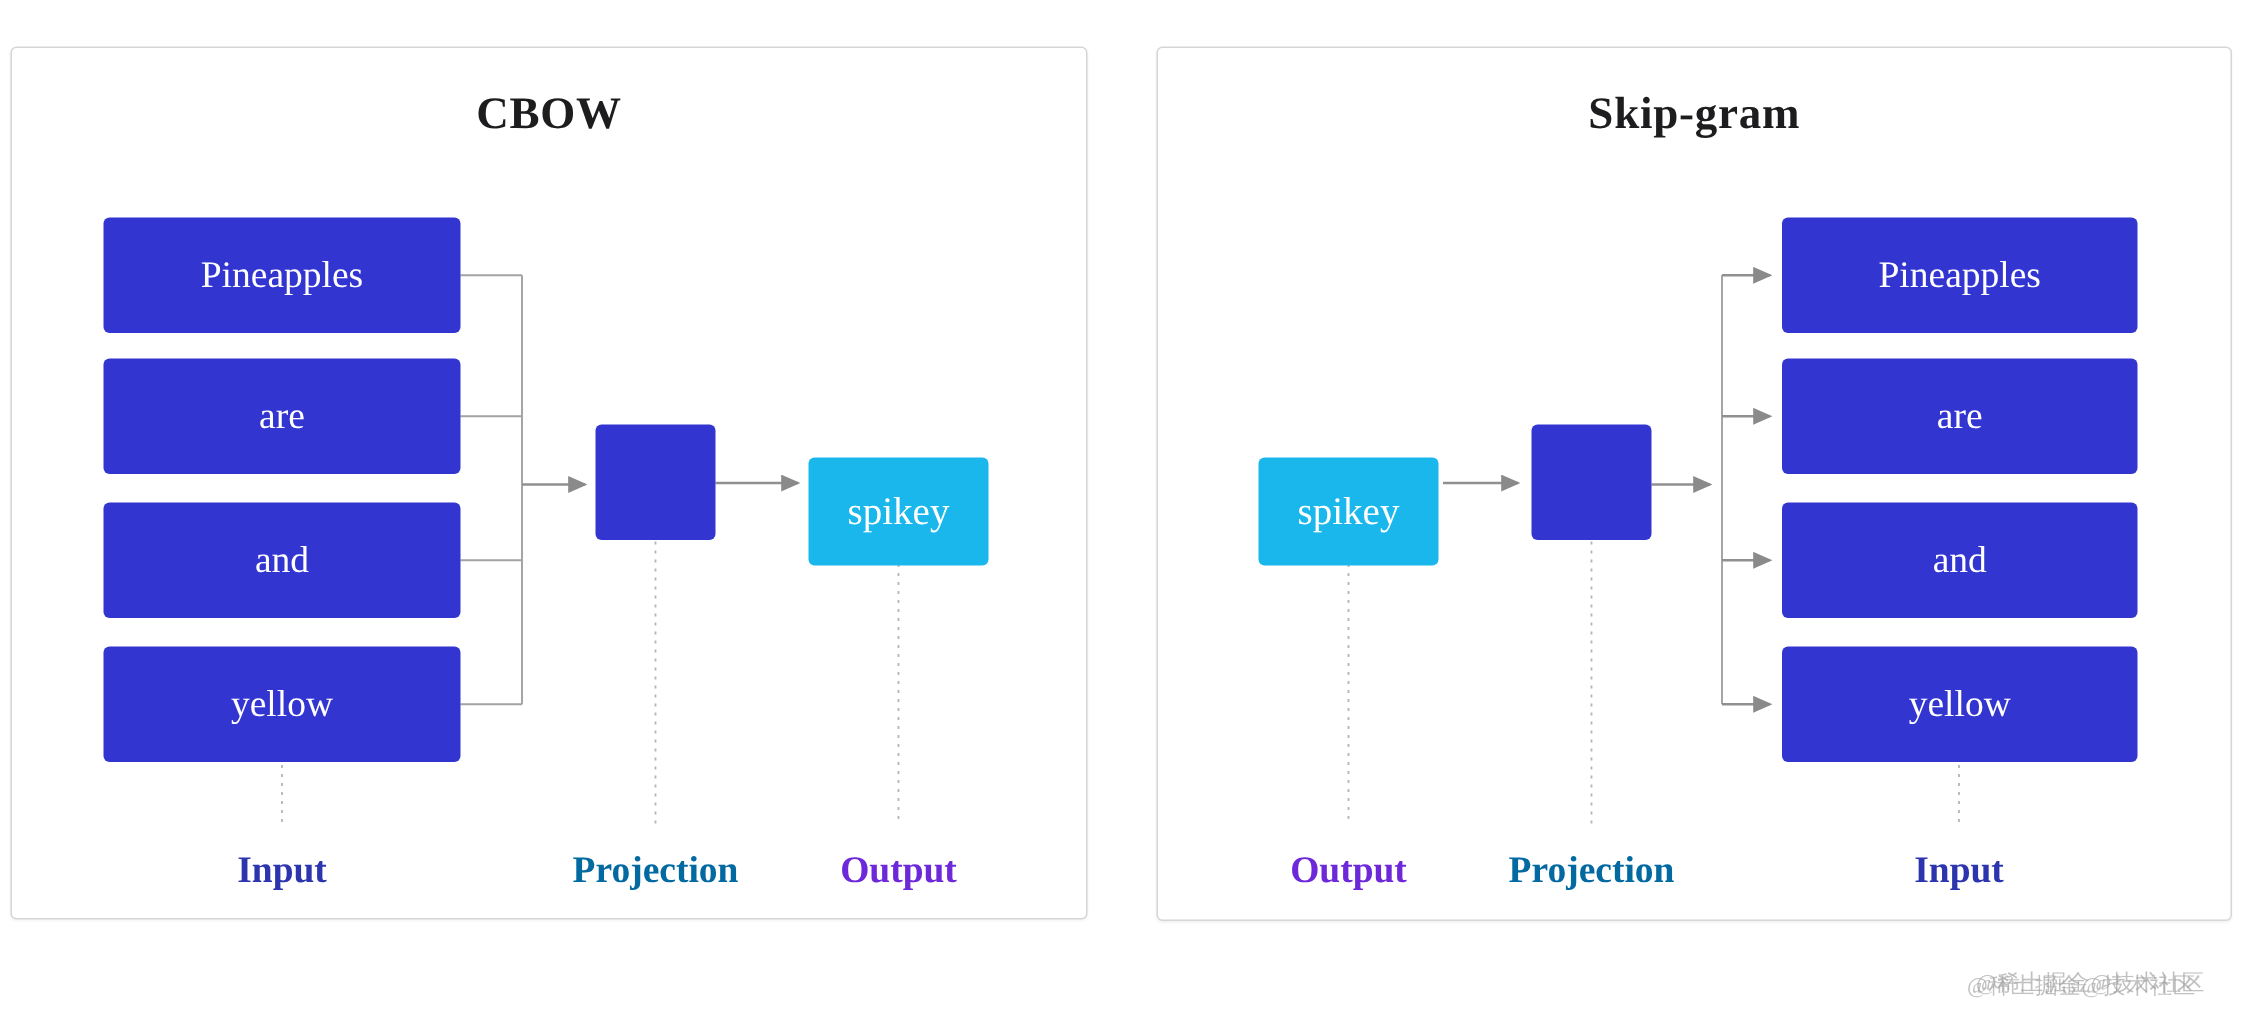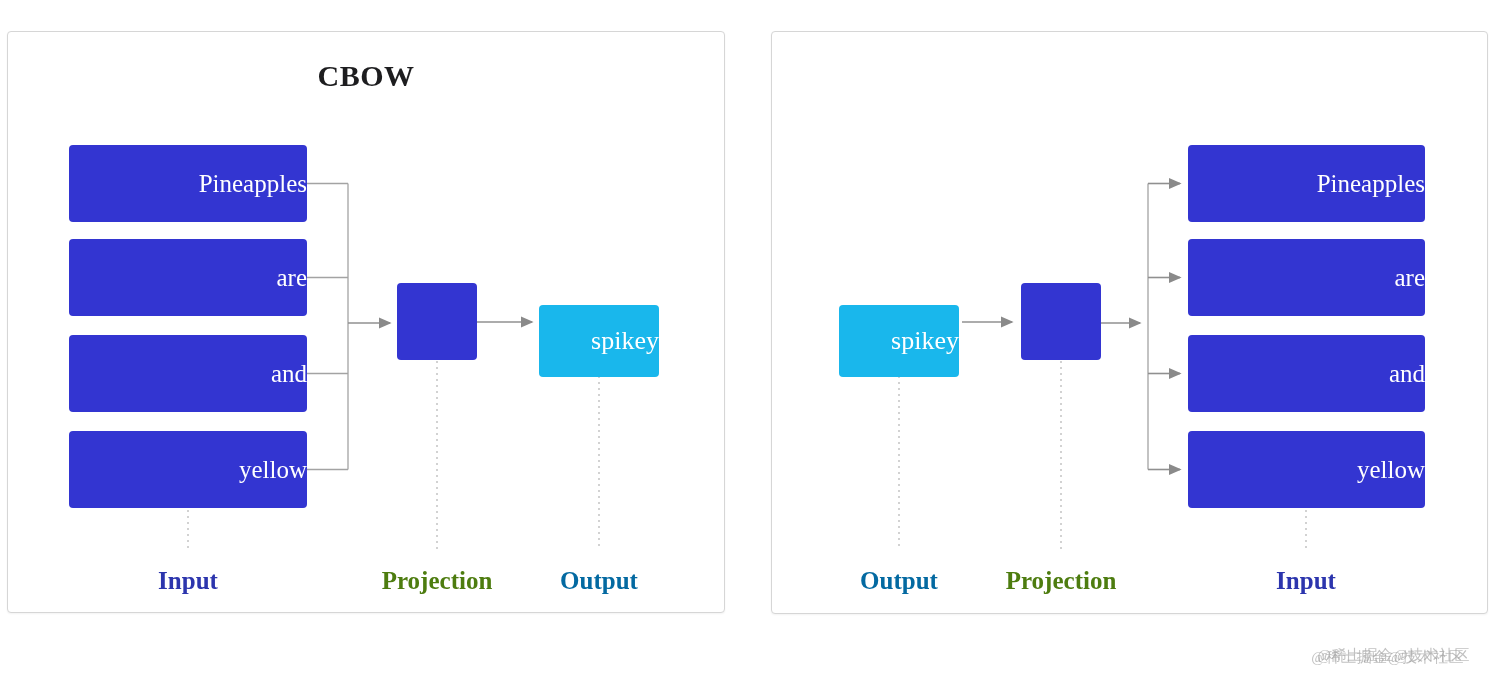--- a/index.html
+++ b/index.html
@@ -13,31 +13,31 @@
     box-shadow:0 1px 2px rgba(0,0,0,0.05);
   }
   .title{
     position:absolute;left:0;right:0;top:26px;margin:0;
     text-align:center;font-size:30px;line-height:36px;font-weight:600;
     color:#1d1d1f;letter-spacing:0.5px;
   }
   .connectors{position:absolute;left:0;top:0;pointer-events:none;}
   .wbox{
     position:absolute;border-radius:4px;background:#3335d1;
-    display:flex;align-items:center;justify-content:flex-end;
+    display:flex;align-items:center;justify-content:center;
     color:#ffffff;font-size:25px;font-weight:500;
   }
   .wbox.cyan{background:#19b7ec;font-size:26px;margin-top:20px;}
   .axis-label{
     position:absolute;top:534px;transform:translateX(-50%);
     font-size:25px;line-height:30px;font-weight:600;white-space:nowrap;
   }
   .lbl-input{color:#2c35ad;}
-  .lbl-proj{color:#4d7c0f;}
-  .lbl-output{color:#0369a1;}
+  .lbl-proj{color:#0369a1;}
+  .lbl-output{color:#6d28d9;}
   .watermark{
     position:absolute;right:24px;bottom:8px;height:20px;width:180px;
     pointer-events:none;
   }
   .wm-copy{
     position:absolute;top:0;right:0;white-space:nowrap;
     font-size:15px;color:#a0a0a0;opacity:0.65;letter-spacing:0.5px;
   }
   .wm-b{right:6px;top:2px;}
 </style>
@@ -89,20 +89,21 @@
       <span>spikey</span>
     </div>
 
     <div class="axis-label lbl-input" style="left:180px">Input</div>
     <div class="axis-label lbl-proj" style="left:429px">Projection</div>
     <div class="axis-label lbl-output" style="left:591px">Output</div>
   </section>
 
   <section class="panel" style="left:771px;top:31px;width:715px;height:581px">
 
+    <h2 class="title">Skip-gram</h2>
 
     <svg class="connectors" width="715" height="581" viewBox="0 0 715 581">
       <defs>
         <marker id="ah-sg" markerWidth="9" markerHeight="8" refX="7" refY="3.5" orient="auto">
           <path d="M0,0 L8,3.5 L0,7 Z" fill="#8a8a8a"></path>
         </marker>
       </defs>
 
       <line x1="190" y1="290" x2="240" y2="290" stroke="#909090" stroke-width="1.6" marker-end="url(#ah-sg)"></line>
 

